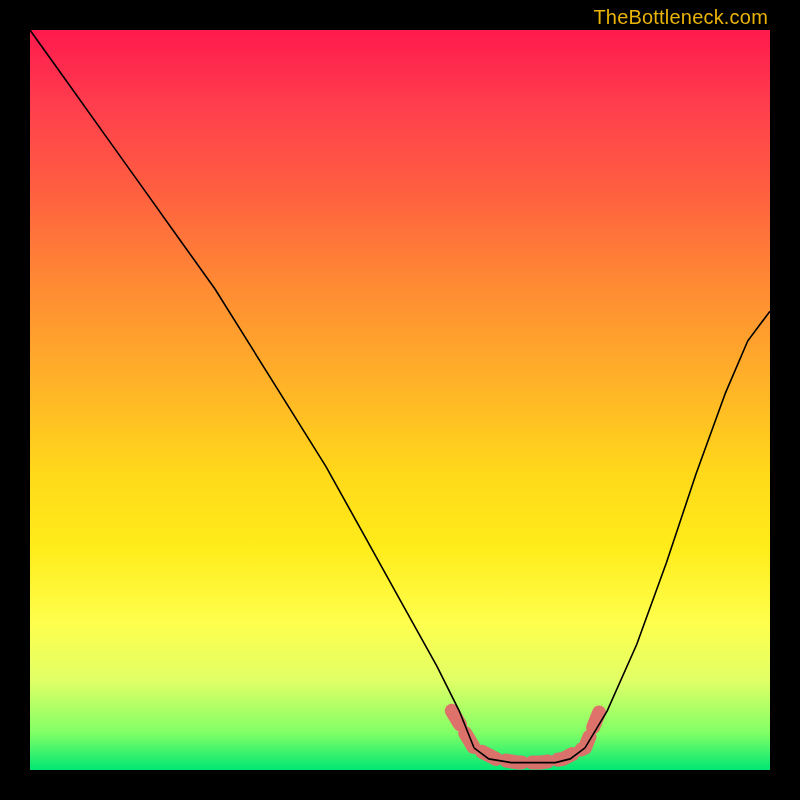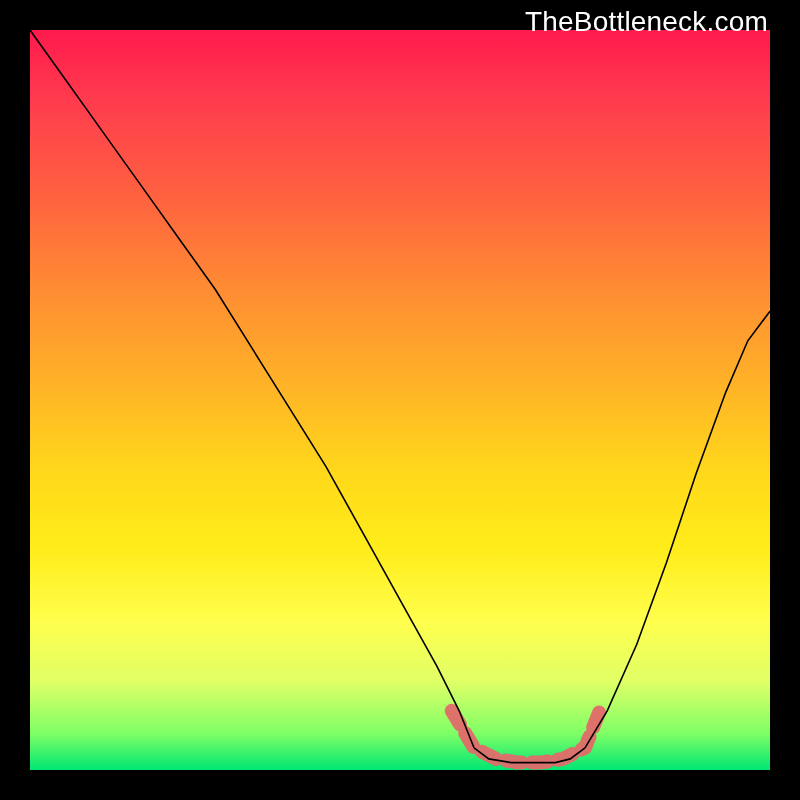--- a/index.html
+++ b/index.html
@@ -27,23 +27,23 @@
       #ffff4d 80%,
       #e0ff66 88%,
       #80ff66 95%,
       #00e673 100%
     );
   }
   .watermark {
     position: absolute;
     top: 6px;
     right: 32px;
-    color: #ffffff;
+    color: #eab308;
     font-family: Arial, Helvetica, sans-serif;
-    font-size: 28px;
+    font-size: 20px;
     font-weight: 500;
     letter-spacing: 0.2px;
     z-index: 5;
   }
   svg.curves {
     position: absolute;
     left: 0; top: 0;
     width: 740px; height: 740px;
     z-index: 2;
   }

